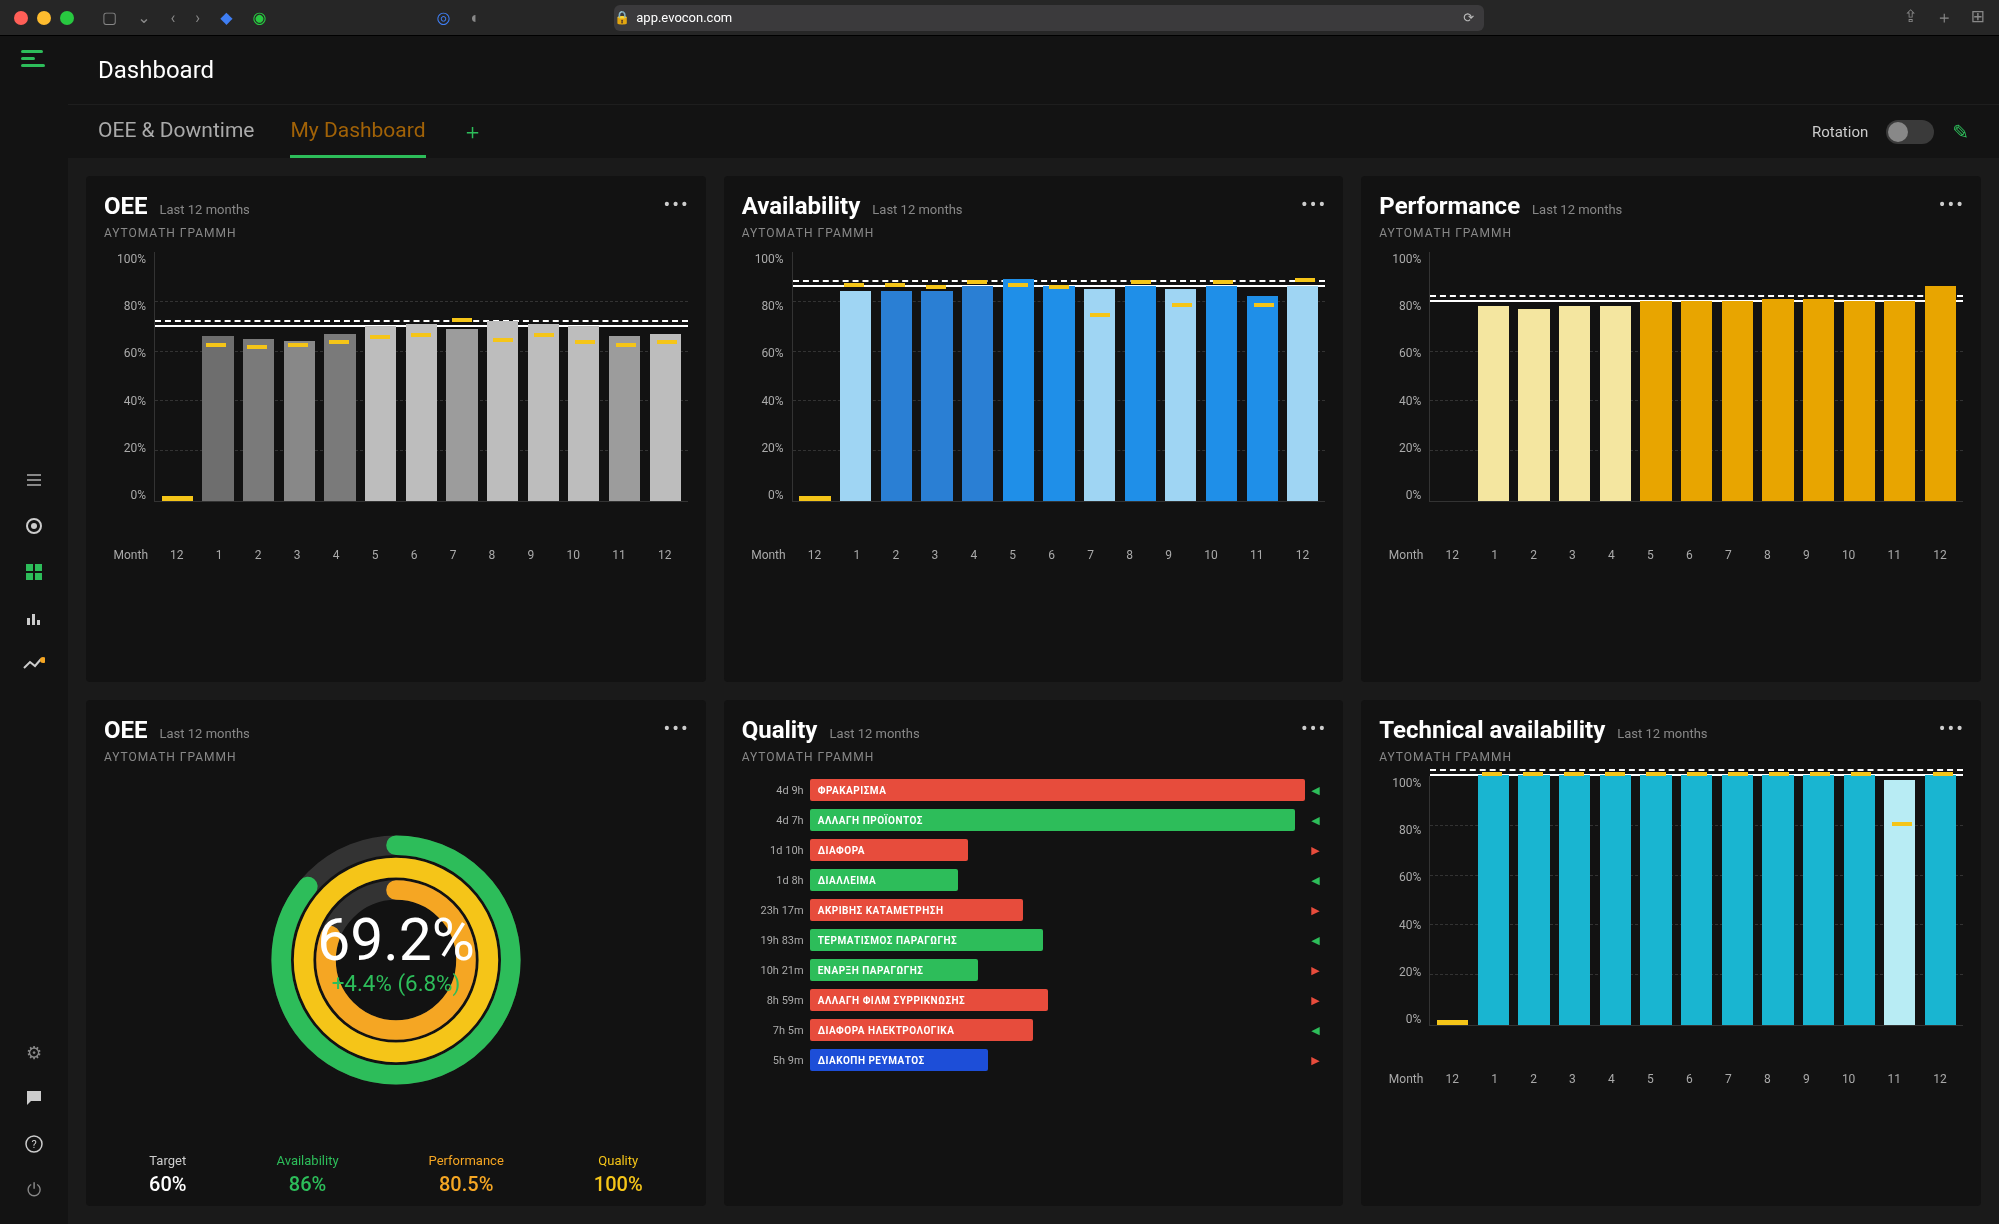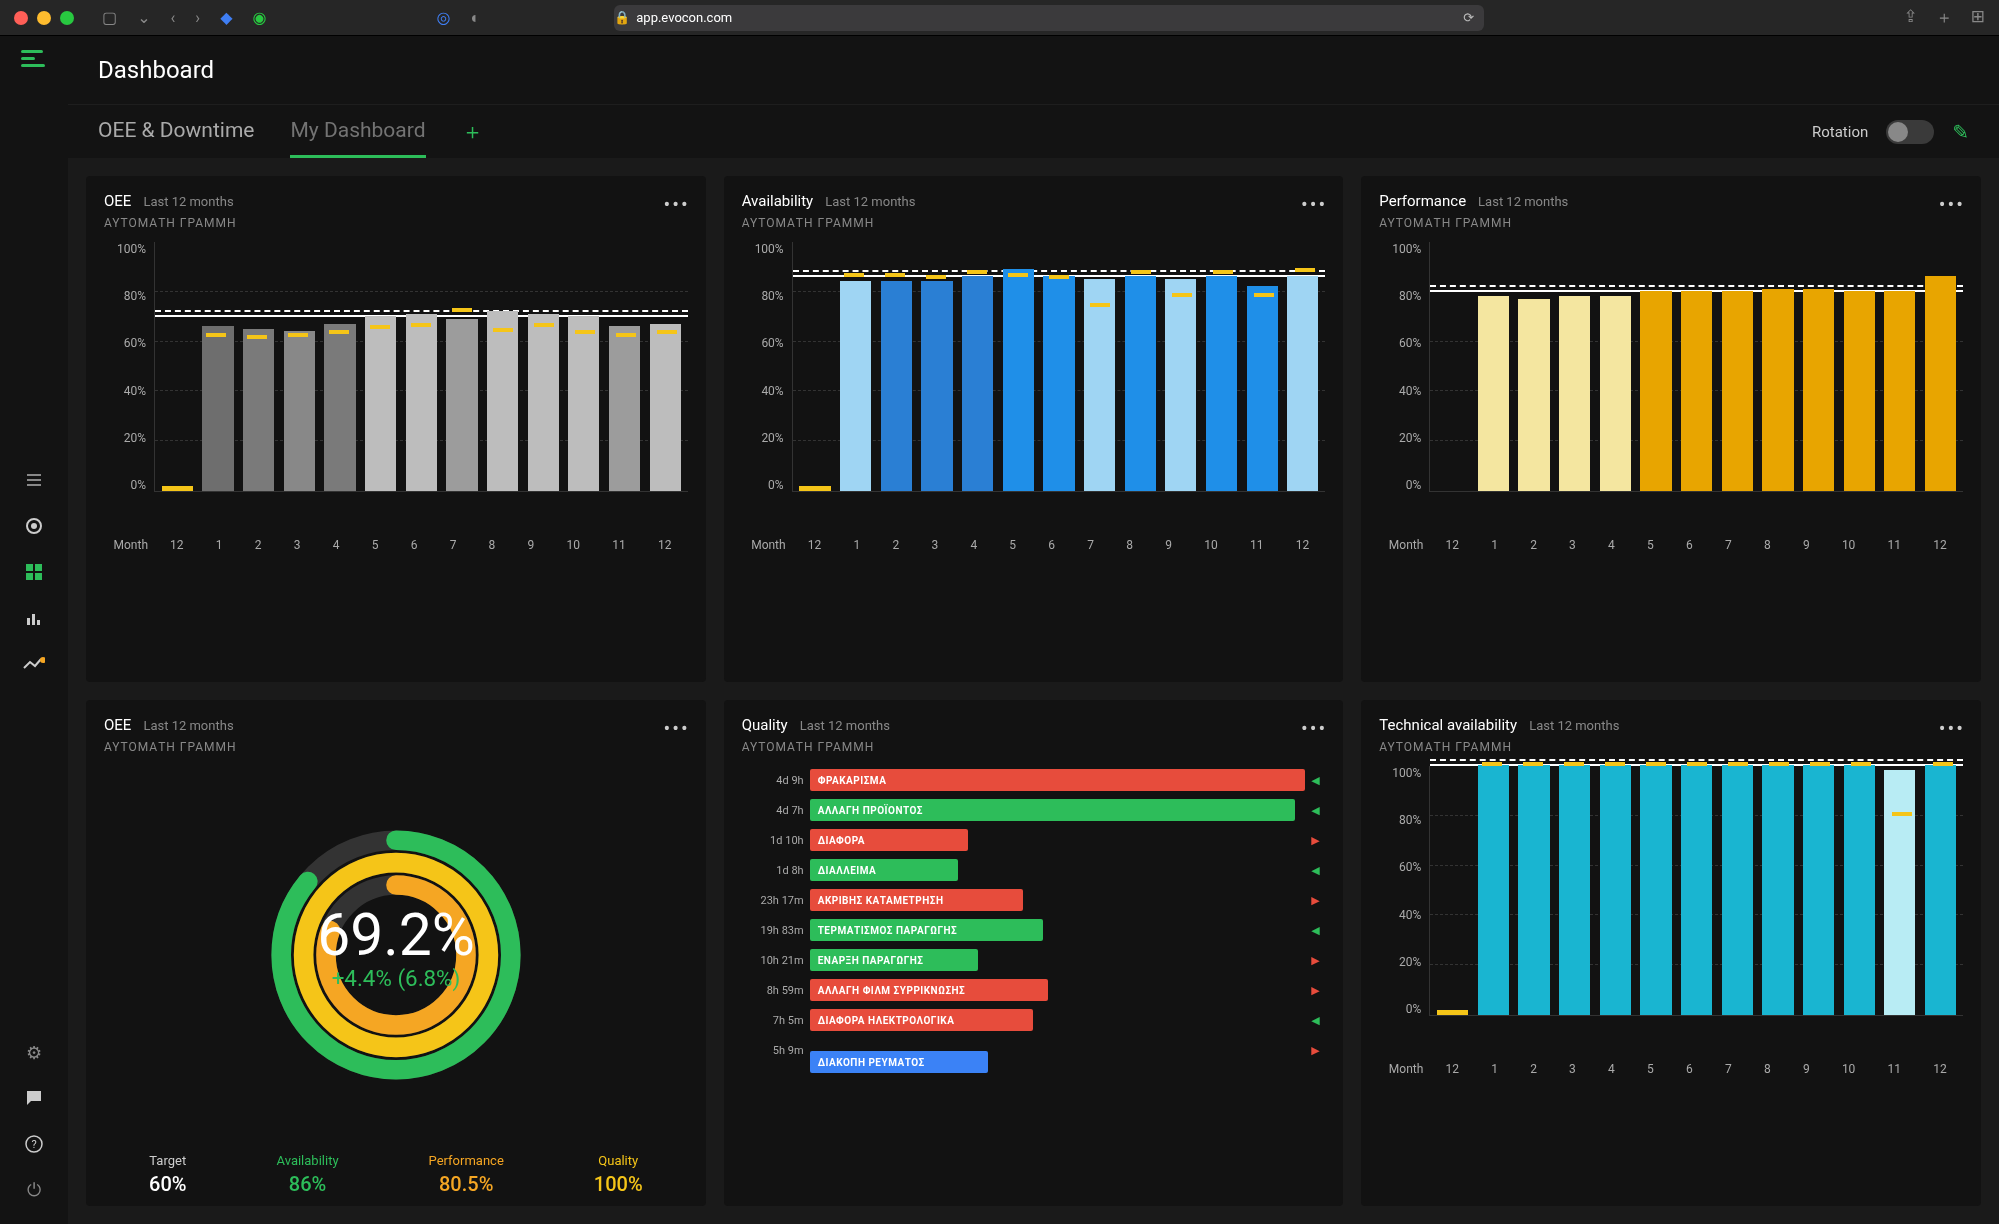--- a/index.html
+++ b/index.html
@@ -87,21 +87,21 @@
     border-top: 1px solid #1e1e1e;
     display: flex; align-items: center;
     padding: 0 30px;
     gap: 36px;
   }
   .tab {
     color: #aaa; font-size: 21px; height: 100%;
     display: flex; align-items: center; cursor: pointer;
     border-bottom: 3px solid transparent;
   }
-  .tab.active { color: #737373; border-bottom-color: #2dbd5a; }
+  .tab.active { color: #a16207; border-bottom-color: #2dbd5a; }
   .tab-plus { color: #2dbd5a; font-size: 22px; font-weight: 400; cursor: pointer; }
   .tabbar-right { margin-left: auto; display: flex; align-items: center; gap: 18px; }
   .rotation-label { color: #ccc; font-size: 15px; }
   .toggle {
     width: 48px; height: 24px; background: #3a3a3a; border-radius: 14px; position: relative; cursor: pointer;
   }
   .toggle::after {
     content: ""; position: absolute; left: 2px; top: 2px; width: 20px; height: 20px;
     background: #888; border-radius: 50%;
   }
@@ -112,21 +112,21 @@
     display: grid; grid-template-columns: 1fr 1fr 1fr; gap: 18px;
     padding: 18px; background: #1a1a1a;
   }
   .card {
     background: #121212; border-radius: 4px; padding: 16px 18px 10px 18px;
     position: relative;
     min-height: 430px;
     display: flex; flex-direction: column;
   }
   .card-head { display: flex; align-items: baseline; gap: 12px; margin-bottom: 6px; }
-  .card-title { color: #fff; font-size: 15px; font-weight: 400; }
+  .card-title { color: #fff; font-size: 24px; font-weight: 700; }
   .card-sub { color: #888; font-size: 13px; }
   .card-more { position: absolute; top: 16px; right: 16px; color: #ccc; font-size: 20px; cursor: pointer; letter-spacing: 2px; }
   .card-line { color: #888; font-size: 12px; letter-spacing: 1px; margin-bottom: 12px; }
   .chart-area { flex: 1; position: relative; }
   
   .barchart {
     display: flex; height: 290px; position: relative;
   }
   .yaxis {
     width: 50px; display: flex; flex-direction: column; justify-content: space-between;
@@ -689,21 +689,21 @@
             <div class="dt-row">
               <div class="dt-time">7h 5m</div>
               <div class="dt-bar">
                 <div class="dt-fill" style="width: 45%; background: rgb(231, 76, 60);">ΔΙΑΦΟΡΑ ΗΛΕΚΤΡΟΛΟΓΙΚΑ</div>
               </div>
               <div class="dt-arrow up">◀</div>
             </div>
             <div class="dt-row">
               <div class="dt-time">5h 9m</div>
               <div class="dt-bar">
-                <div class="dt-fill" style="width: 36%; background: #3b82f6; margin-top: 12px;">ΔΙΑΚΟΠΗ ΡΕΥΜΑΤΟΣ</div>
+                <div class="dt-fill" style="width: 36%; background: #1d4ed8;">ΔΙΑΚΟΠΗ ΡΕΥΜΑΤΟΣ</div>
               </div>
               <div class="dt-arrow down">▶</div>
             </div>
           </div>
       </div>
 
       <div class="card">
         <div class="card-more">•••</div>
         <div class="card-head">
           <span class="card-title">Technical availability</span>

